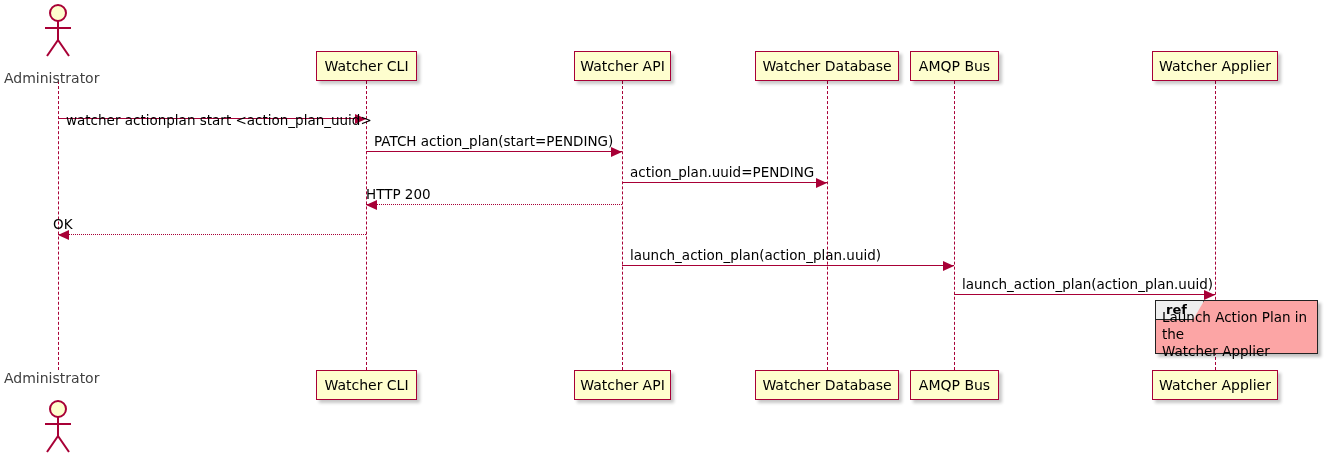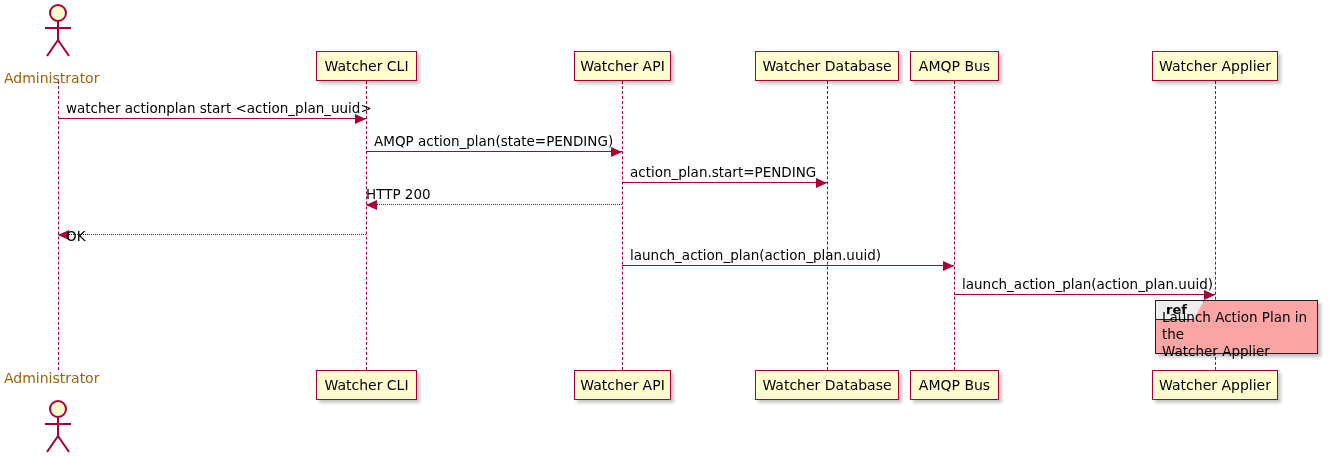--- a/index.html
+++ b/index.html
@@ -32,21 +32,21 @@
     line-height: 1;
     display: flex;
     align-items: center;
     justify-content: center;
     white-space: nowrap;
     box-sizing: border-box;
   }
   .actor-label {
     position: absolute;
     font-size: 14px;
-    color: #a16207;
+    color: #404040;
     white-space: nowrap;
   }
   .actor-fig {
     position: absolute;
   }
   .msg-line {
     position: absolute;
     height: 0;
     border-top: 1.5px solid #A80036;
   }
@@ -160,33 +160,33 @@
       <span>AMQP Bus</span>
     </div>
     <div class="pbox" style="left:1152px; top:51px; width:126px; height:30px;">
       <span>Watcher Applier</span>
     </div>
     <div class="pbox" style="left:1152px; top:370px; width:126px; height:30px;">
       <span>Watcher Applier</span>
     </div>
     <div class="msg-line" style="left:58px; top:118px; width:308px;"></div>
     <div class="arrow-head arrow-right" style="left:355px; top:113.5px;"></div>
-    <div class="msg-label" style="left:66px; top:102px;text-align:right;">watcher actionplan start &lt;action_plan_uuid&gt;</div>
+    <div class="msg-label" style="left:66px; top:114px;text-align:right;">watcher actionplan start &lt;action_plan_uuid&gt;</div>
     <div class="msg-line" style="left:366px; top:151px; width:256px;"></div>
     <div class="arrow-head arrow-right" style="left:611px; top:146.5px;"></div>
-    <div class="msg-label" style="left:374px; top:135px;">AMQP action_plan(state=PENDING)</div>
+    <div class="msg-label" style="left:374px; top:135px;">PATCH action_plan(start=PENDING)</div>
     <div class="msg-line" style="left:622px; top:182px; width:205px;"></div>
     <div class="arrow-head arrow-right" style="left:816px; top:177.5px;"></div>
-    <div class="msg-label" style="left:630px; top:166px;">action_plan.start=PENDING</div>
+    <div class="msg-label" style="left:630px; top:166px;">action_plan.uuid=PENDING</div>
     <div class="msg-line dotted" style="left:366px; top:204px; width:256px;"></div>
     <div class="arrow-head arrow-left" style="left:366px; top:199.5px;"></div>
     <div class="msg-label" style="left:366px; top:188px;">HTTP 200</div>
     <div class="msg-line dotted" style="left:58px; top:234px; width:308px;"></div>
     <div class="arrow-head arrow-left" style="left:58px; top:229.5px;"></div>
-    <div class="msg-label" style="left:66px; top:218px;margin-top:12px;">OK</div>
+    <div class="msg-label" style="left:53px; top:218px;">OK</div>
     <div class="msg-line" style="left:622px; top:265px; width:332px;"></div>
     <div class="arrow-head arrow-right" style="left:943px; top:260.5px;"></div>
     <div class="msg-label" style="left:630px; top:249px;">launch_action_plan(action_plan.uuid)</div>
     <div class="msg-line" style="left:954px; top:294px; width:261px;"></div>
     <div class="arrow-head arrow-right" style="left:1204px; top:289.5px;"></div>
     <div class="msg-label" style="left:962px; top:278px;">launch_action_plan(action_plan.uuid)</div>
     <div class="refbox" style="left:1155px; top:300px; width:163px; height:54px;">
       <div class="ref-tab">ref</div>
       <div class="ref-body">
         <div>Launch Action Plan in the</div>

